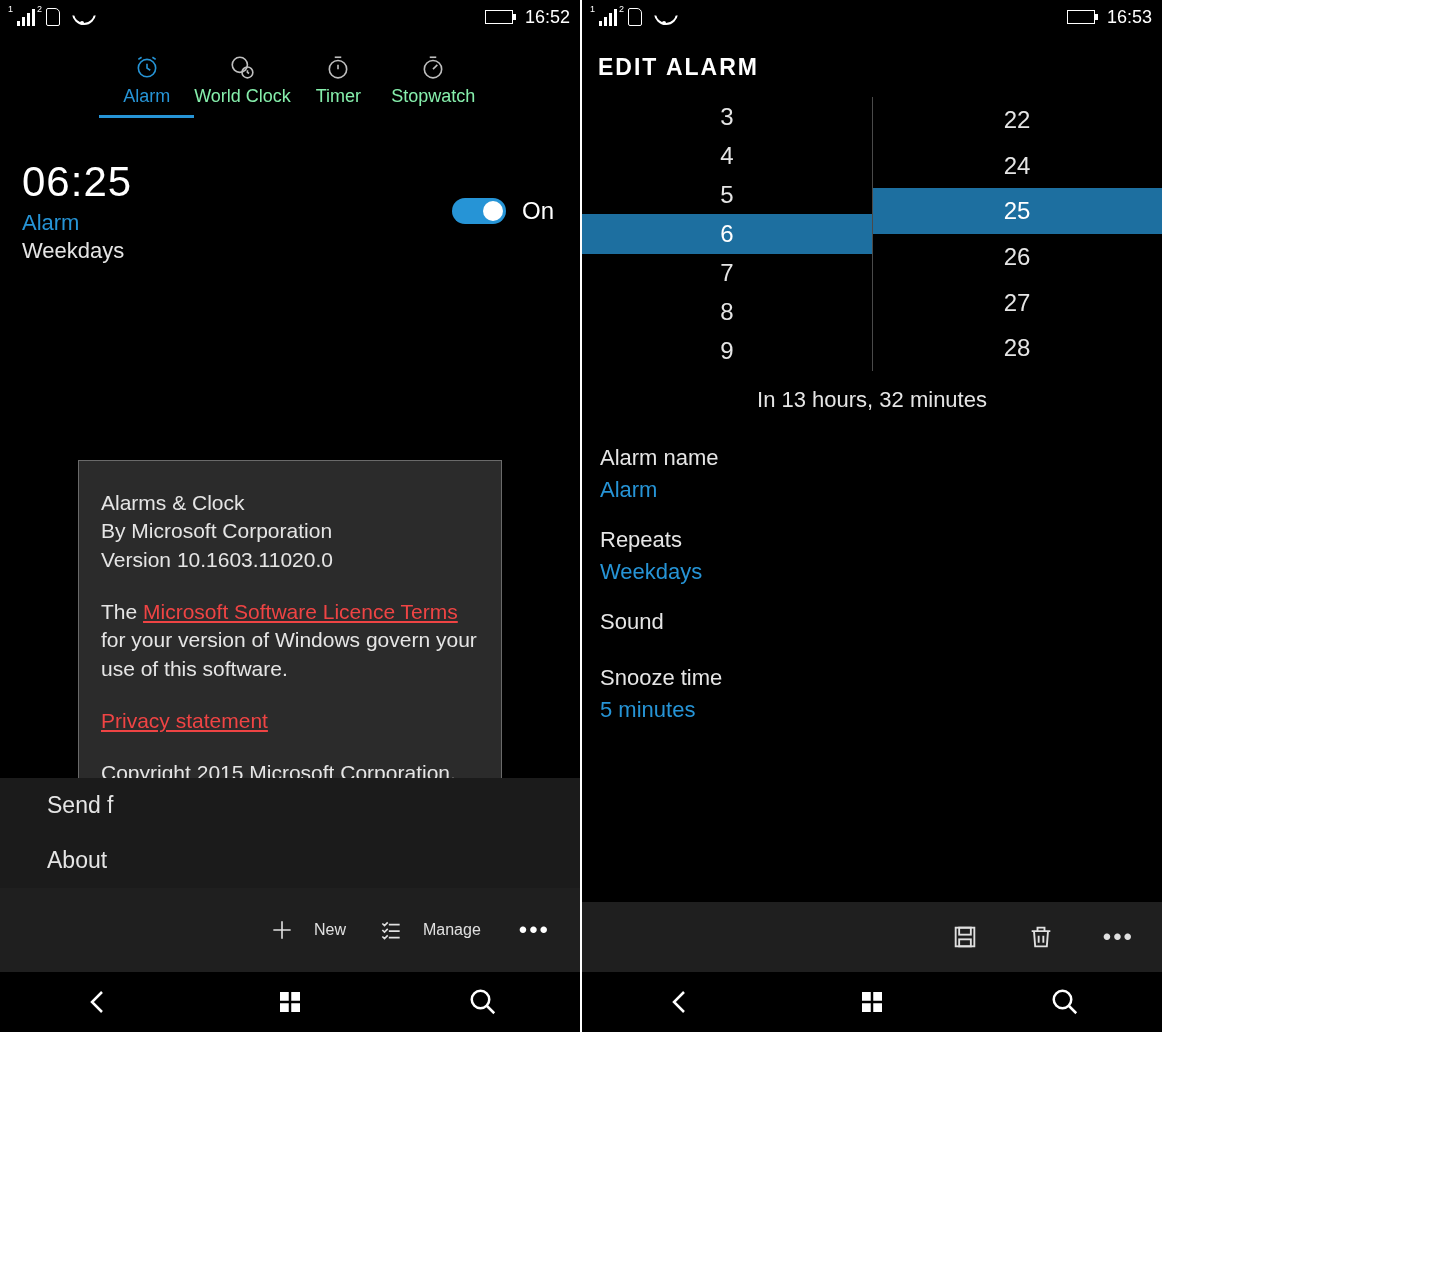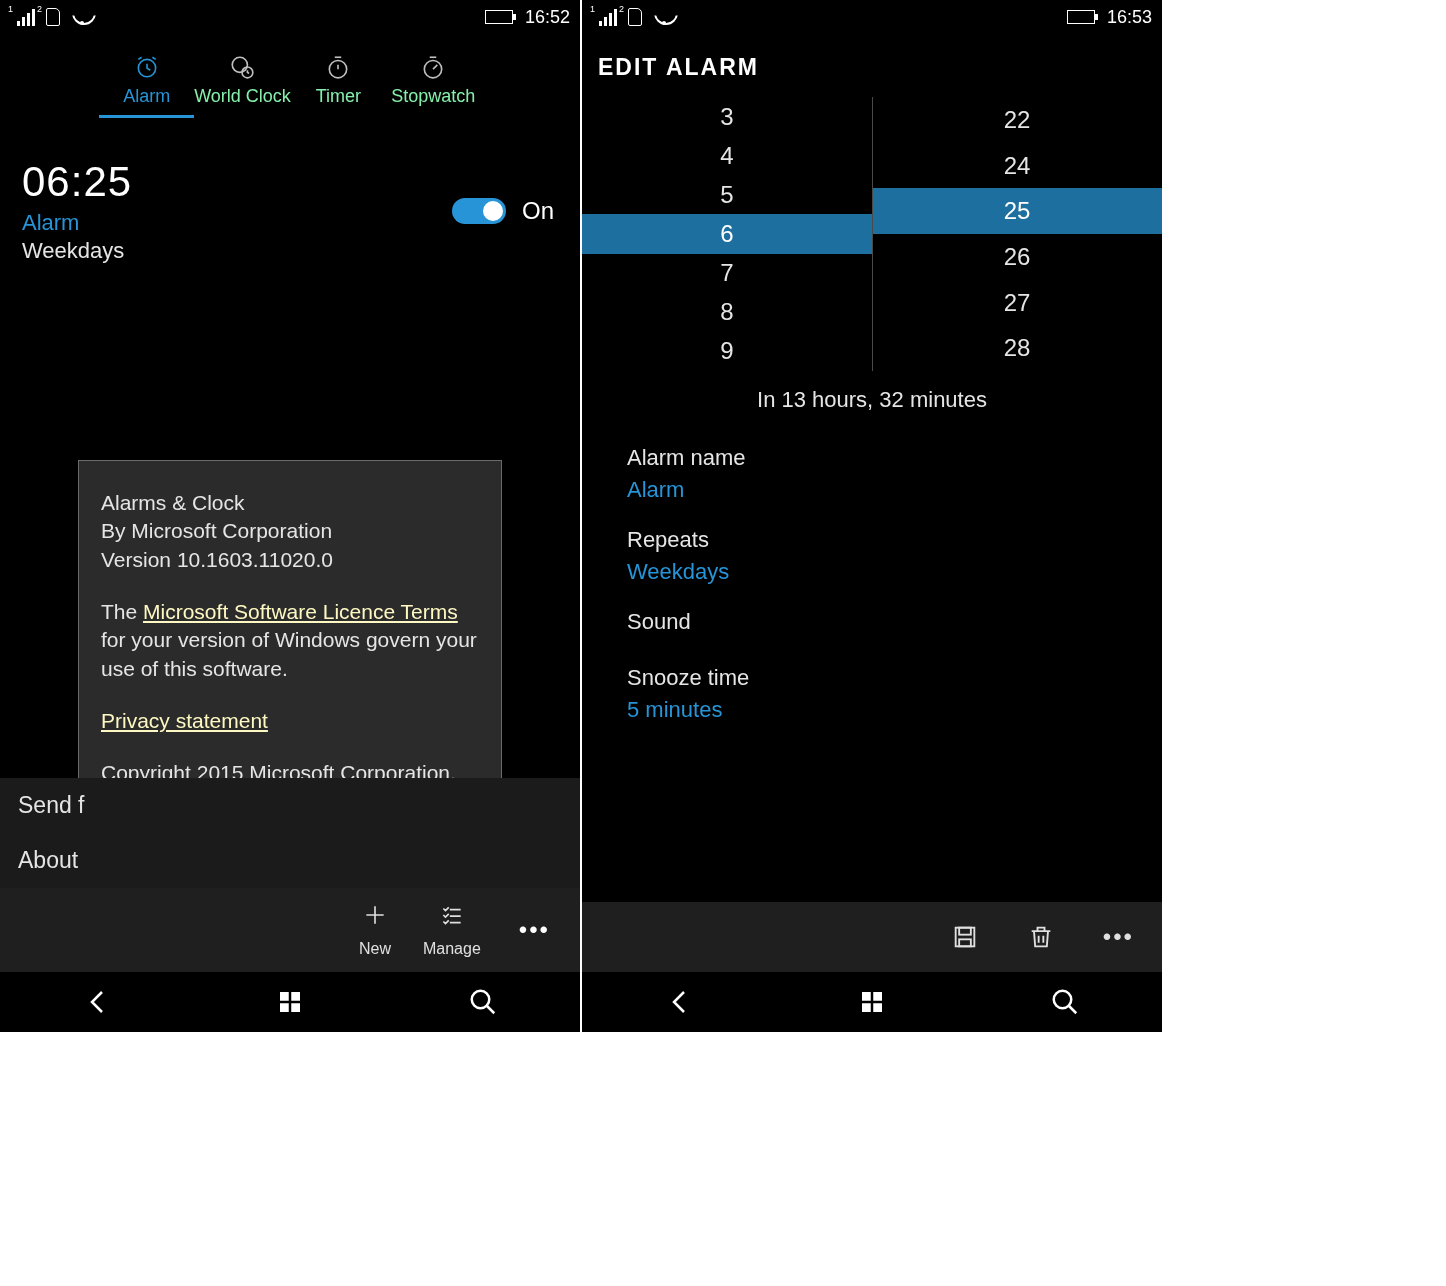--- a/index.html
+++ b/index.html
@@ -136,51 +136,52 @@
     position:absolute;
     left:78px; top:338px;
     width:424px;
     background:#2b2b2b;
     border:1px solid #6a6a6a;
     padding:28px 22px;
     font-size:21px;
     line-height:1.35;
     color:#e5e5e5;
   }
-  .flyout a { color:#fef9c3; }
+  .flyout a { color:#ef4444; }
   .flyout .para { margin-top:24px; }
 
   
   .menurows {
     position:absolute;
     left:0; right:0;
     bottom:144px;
     background:#1b1b1b;
+    padding-left:29px;
   }
   .menurows div {
     padding:14px 18px;
     font-size:23px;
     color:#e5e5e5;
   }
 
   
   .cmdbar {
     position:absolute;
     left:0; right:0; bottom:60px;
     height:84px;
     background:#1f1f1f;
     display:flex;
     align-items:center;
     justify-content:flex-end;
     gap:32px;
     padding:0 24px;
   }
   .cmdbar .btn {
-    display:flex; flex-direction:column; align-items:center;
-    color:#e0e0e0; font-size:16px; gap:12px;
+    display:flex; flex-direction:row; align-items:center;
+    color:#e0e0e0; font-size:16px; gap:19px;
   }
   .cmdbar .btn svg{ width:26px; height:26px; stroke:#e0e0e0; fill:none; stroke-width:1.5;}
   .cmdbar .dots { font-size:24px; letter-spacing:2px; padding:0 6px; }
 
   
   .navbar {
     position:absolute;
     left:0; right:0; bottom:0;
     height:60px;
     background:#000;
@@ -230,21 +231,20 @@
     background:#4a4a4a;
   }
   .countdown {
     text-align:center;
     font-size:22px;
     padding:16px 0 22px 0;
     color:#e5e5e5;
   }
   .field {
     padding:10px 18px 14px 18px;
-    margin-left:27px;
   }
   .field .label { font-size:22px; color:#e5e5e5; margin-bottom:6px;}
   .field .value { color:#2694d6; font-size:22px; display:flex; align-items:center; gap:10px;}
   .field .value svg { width:22px; height:22px; stroke:#2694d6; fill:none; stroke-width:1.6;}
 
   .cmdbar2 {
     position:absolute;
     left:0; right:0; bottom:60px;
     height:70px;
     background:#1f1f1f;

